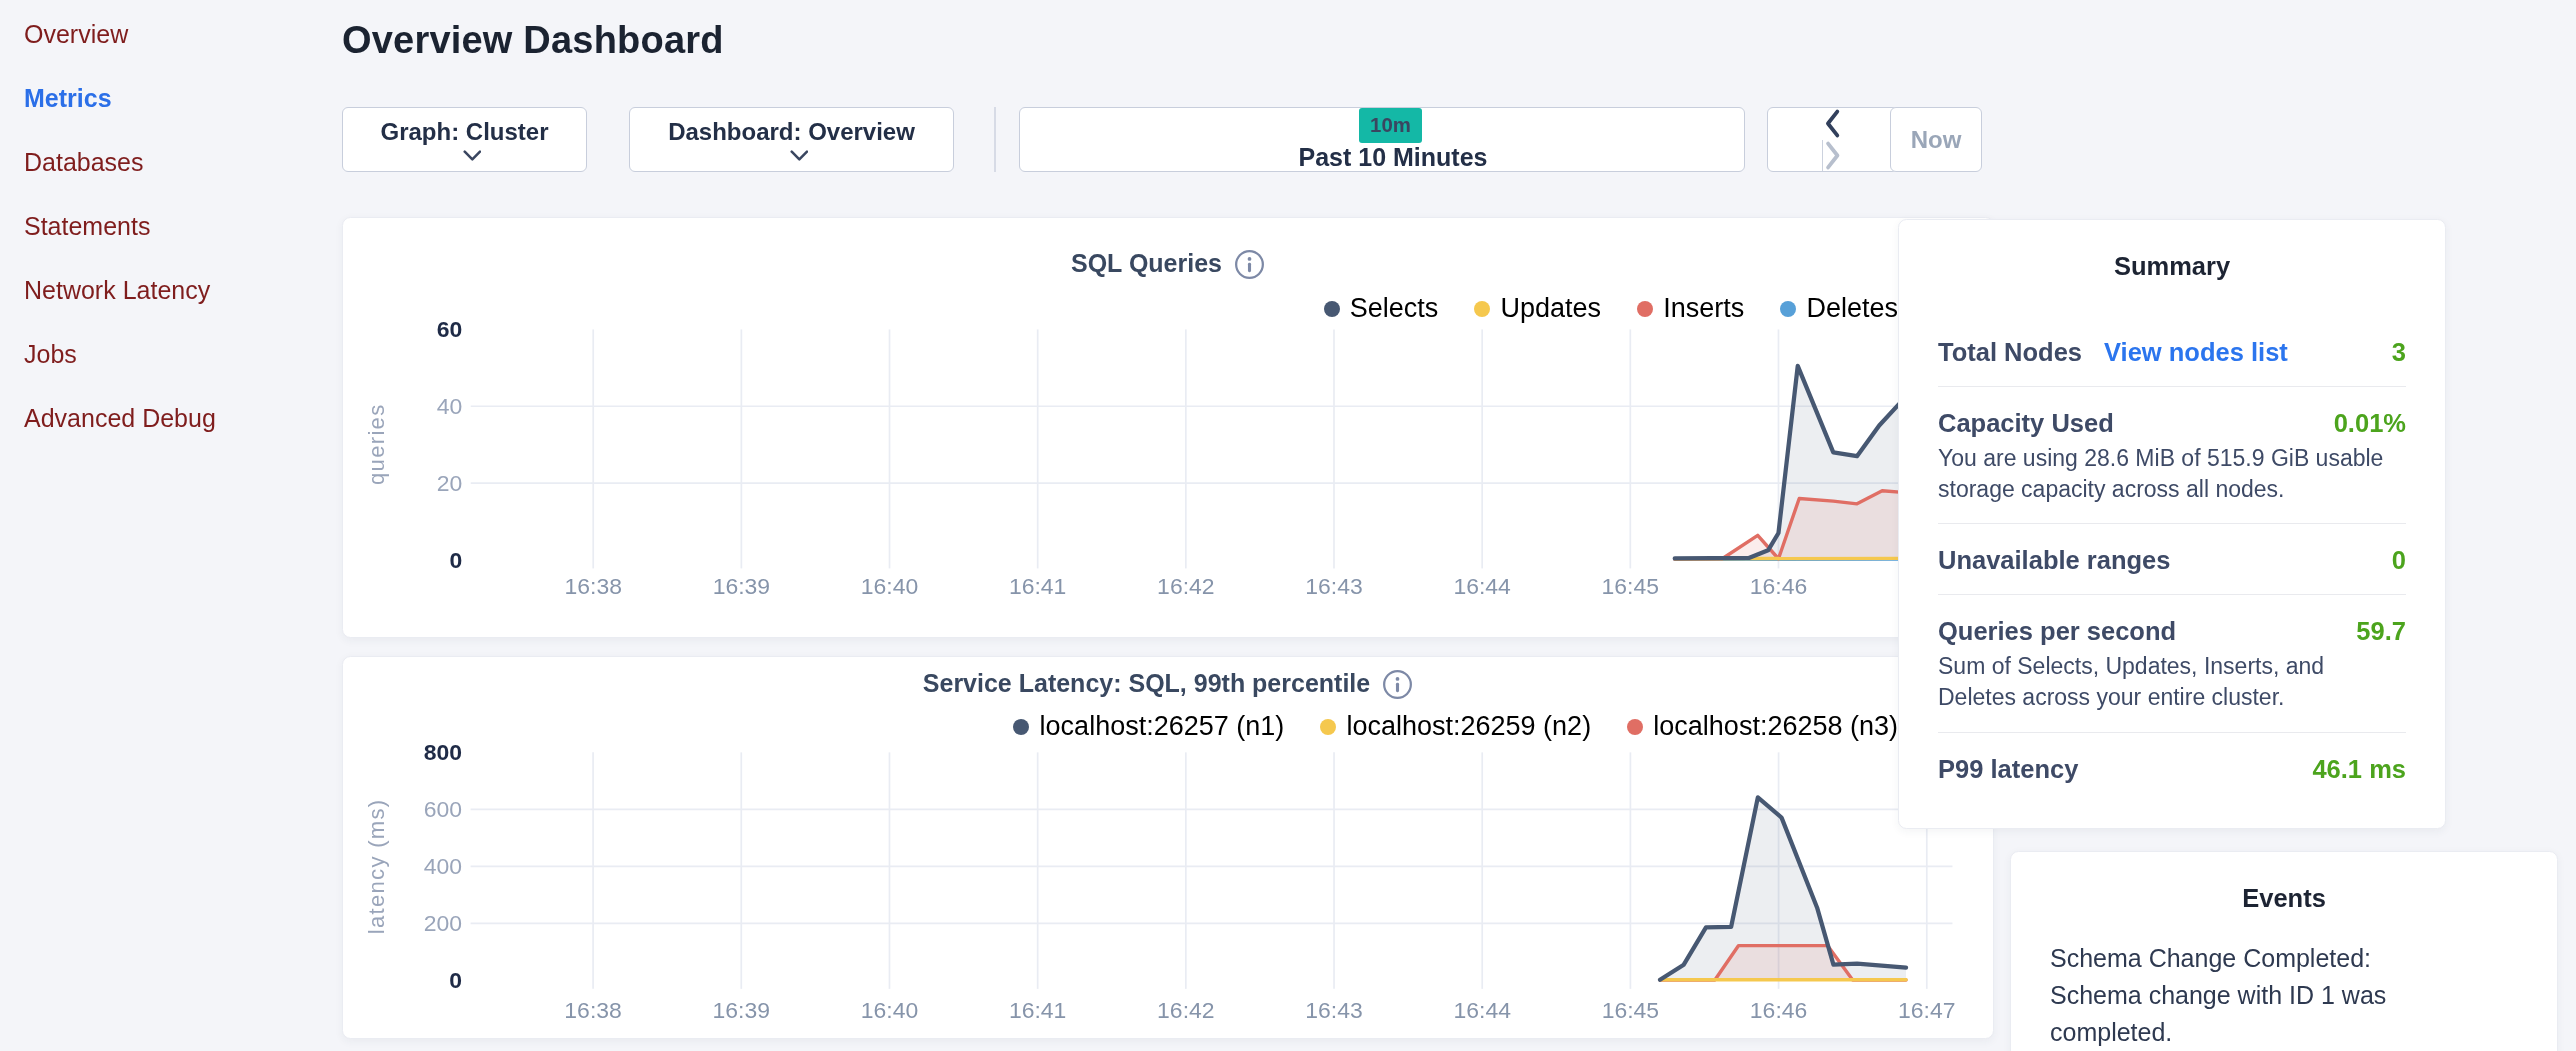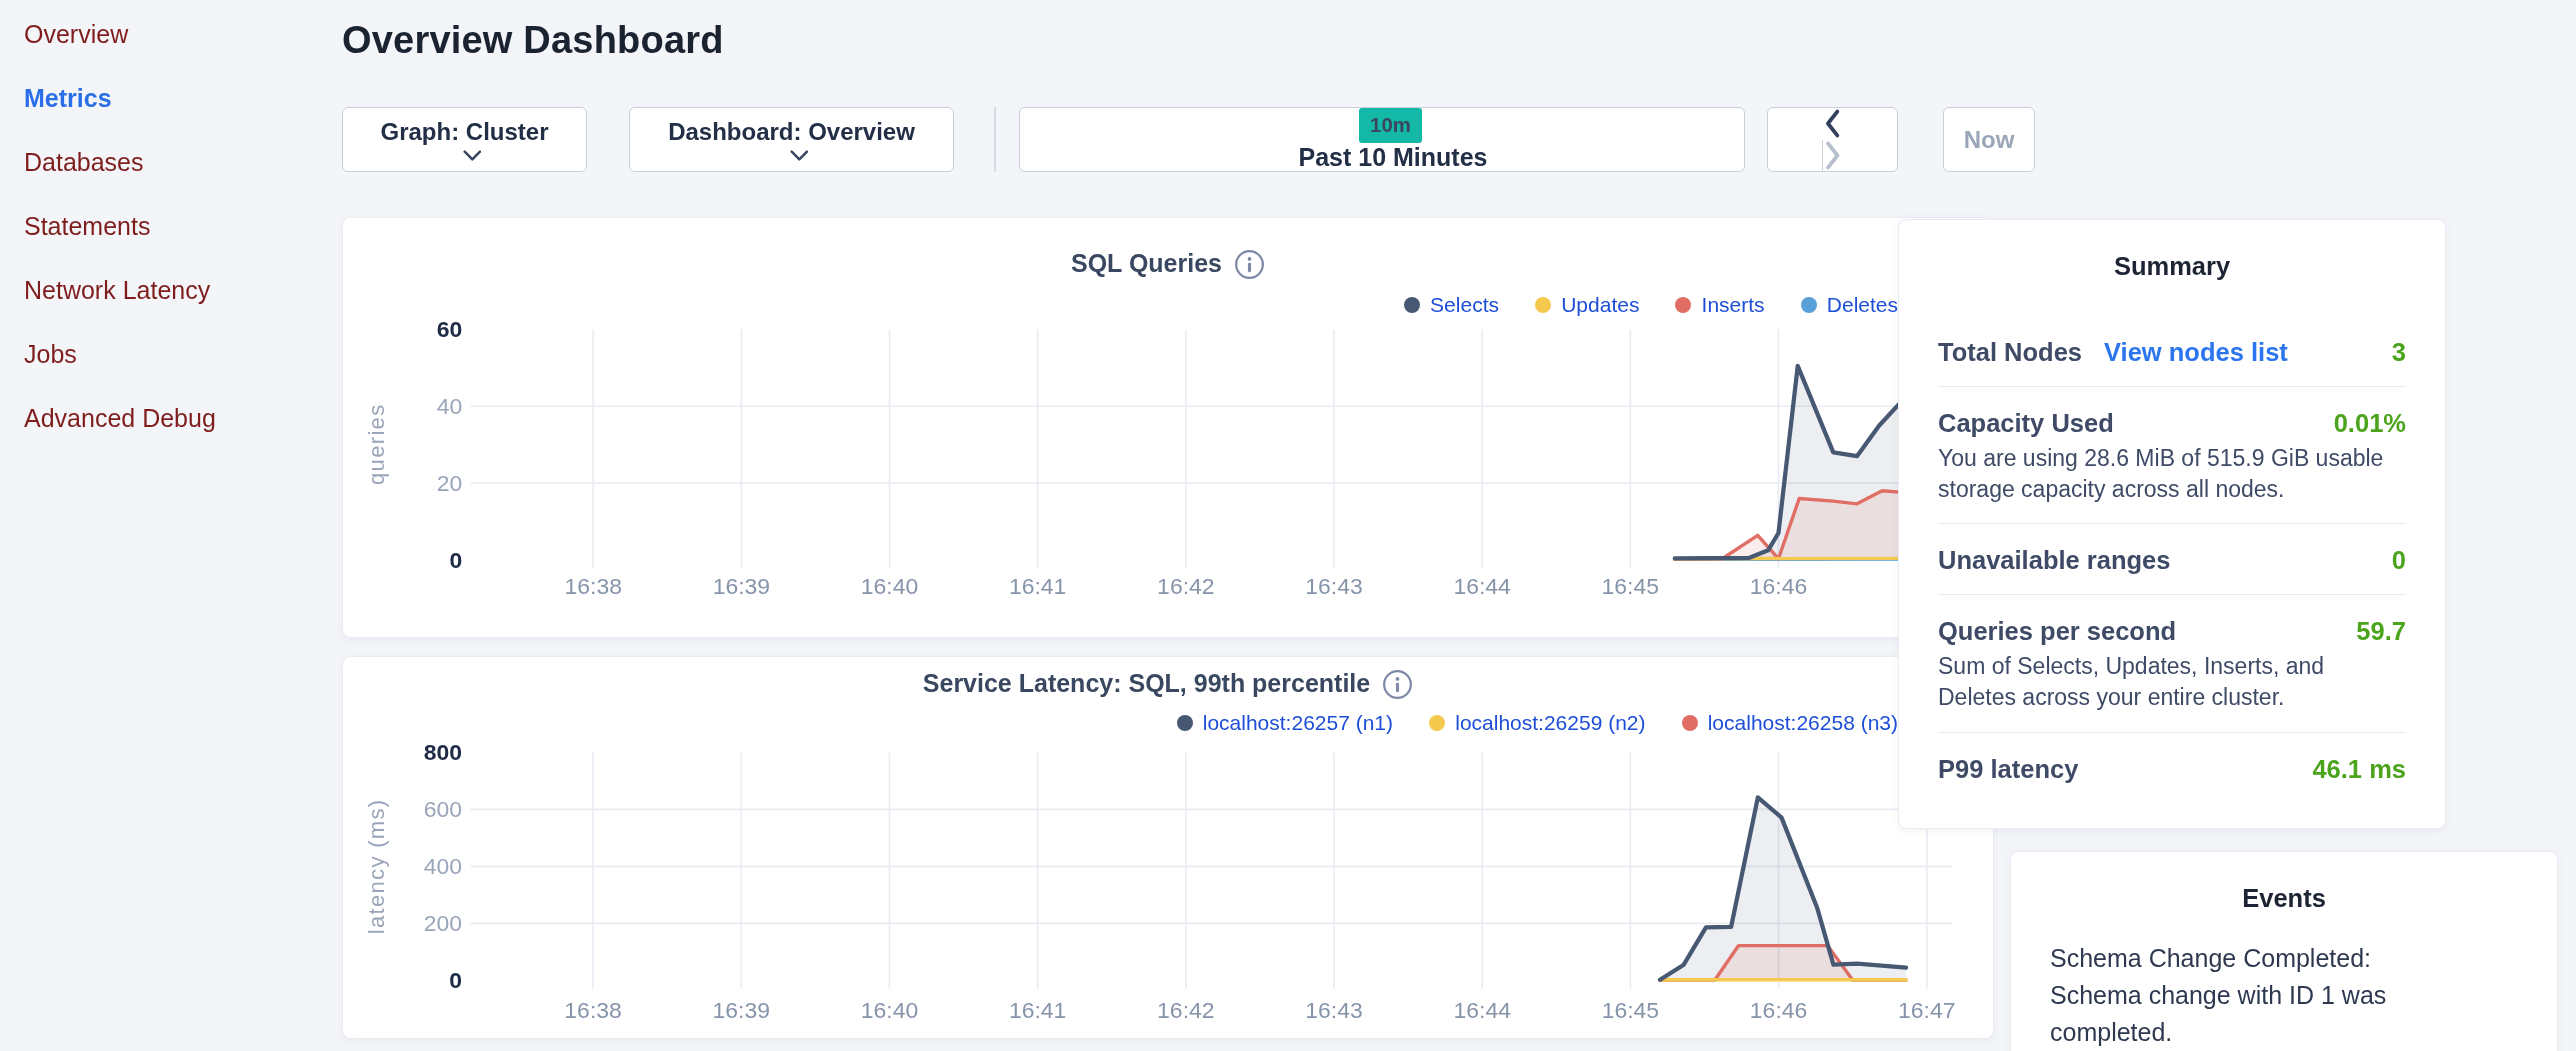--- a/index.html
+++ b/index.html
@@ -34,40 +34,40 @@
   .time-sel{left:677px;width:726px;justify-content:flex-start;}
   .time-badge{
     margin-left:17px;background:#14b8a6;border-radius:3px;
     padding:6px 11px;font-size:20.4px;font-weight:700;color:#3a4660;
   }
   .time-label{margin-left:22px;font-size:25px;}
   .time-chevron{margin-left:auto;margin-right:22px;margin-top:3.4px;}
   .arrow-group{left:1425px;width:131px;display:flex;padding:0;overflow:hidden;}
   .arrow-cell{flex:1;display:flex;align-items:center;justify-content:center;height:100%;cursor:pointer;}
   .arrow-cell + .arrow-cell{border-left:1.7px solid #ccd2de;}
-  .now-btn{left:1601px;width:92px;color:#9aa6b8;}
+  .now-btn{left:1548px;width:92px;color:#9aa6b8;}
   
   .card{
     position:absolute;background:#fff;border:0.9px solid #eaecf2;border-radius:8.5px;
     box-shadow:0 2.6px 8.5px rgba(44,56,88,0.05);box-sizing:border-box;
   }
   #chart-card-1{left:342px;top:217px;width:1652px;height:421px;}
   #chart-card-2{left:342px;top:656px;width:1652px;height:383px;}
   .chart-title-row{
     position:absolute;left:0;width:100%;display:flex;align-items:center;justify-content:center;gap:12px;
     font-size:25px;font-weight:700;color:#394860;
   }
   #chart-card-1 .chart-title-row{top:29px;}
   #chart-card-2 .chart-title-row{top:10.2px;}
   .legend{position:absolute;right:95px;display:flex;gap:36px;align-items:center;}
   #chart-card-1 .legend{top:75px;}
   #chart-card-2 .legend{top:54px;}
   .legend-item{display:flex;align-items:center;gap:10.2px;}
   .legend-item .dot{width:16px;height:16px;border-radius:50%;display:inline-block;}
-  .legend-label{font-size:21px;color:#1d4ed8;}
+  .legend-label{font-size:27px;color:#000000;}
   .chart-svg{position:absolute;left:0;top:0;}
   .chart-svg text{font-family:"Liberation Sans","DejaVu Sans",sans-serif;}
   
   #summary-card{left:1898px;top:219px;width:548px;height:610px;padding:31px 39px 0 39px;overflow:hidden;}
   #events-card{left:2010px;top:851px;width:548px;height:272px;padding:31px 39px 0 39px;overflow:hidden;}
   .panel-title{font-size:25.5px;font-weight:700;color:#1d2433;text-align:center;line-height:31px;margin:0;}
   .sum-row{border-bottom:1.7px solid #e9eaee;}
   .sum-row:last-child{border-bottom:none;}
   .sum-row.first{padding-top:56px;padding-bottom:18.7px;}
   .sum-row.mid{padding-top:22px;padding-bottom:18.7px;}

